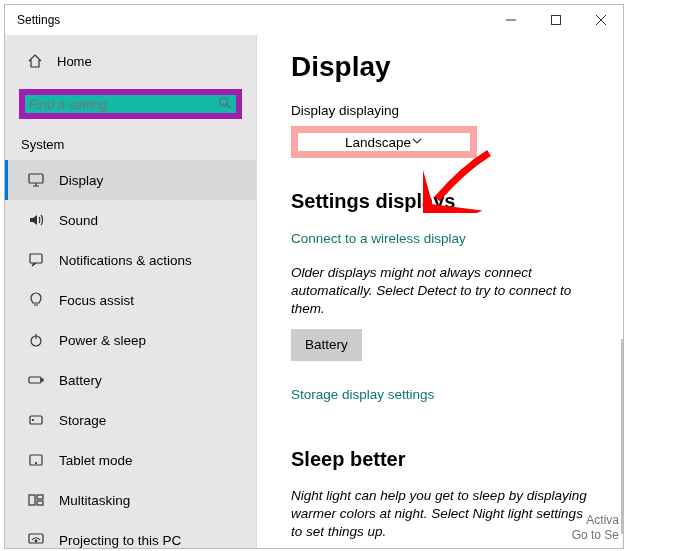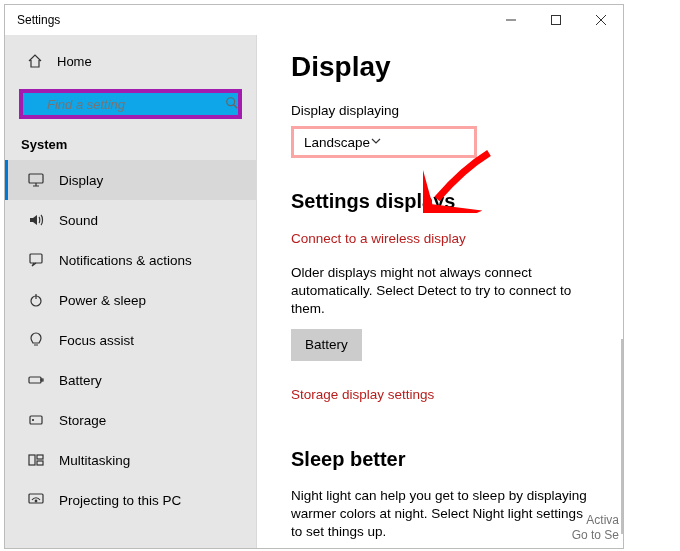--- a/index.html
+++ b/index.html
@@ -7,35 +7,35 @@
   .outer { position: absolute; left: 4px; top: 4px; width: 620px; height: 545px; border: 1px solid #bcbcbc; background: #fff; }
   .titlebar { height: 30px; display: flex; align-items: center; justify-content: space-between; font-size: 12px; padding-left: 12px; }
   .titlebar .title { color: #000; }
   .titlebar .btns { display: flex; }
   .titlebar .btn { width: 45px; height: 30px; display: flex; align-items: center; justify-content: center; color: #555; }
   .body { display: flex; height: calc(100% - 30px); }
   .sidebar { width: 252px; background: #e6e6e6; border-right: 1px solid #d9d9d9; padding-top: 8px; display: flex; flex-direction: column; }
   .home-row { display: flex; align-items: center; height: 36px; padding-left: 22px; gap: 14px; font-size: 13px; }
   .home-row .icon { width: 16px; display: flex; justify-content: center; }
   .search-wrap { padding: 10px 14px 8px 14px; }
-  .search { height: 30px; border: 4px solid #a21caf; background: #0ea5e9; display: flex; align-items: center; padding: 0 24px; justify-content: space-between; color: #666; font-size: 13px; font-style: italic; }
+  .search { height: 30px; border: 6px solid #a21caf; background: #14b8a6; display: flex; align-items: center; padding: 0 4px; justify-content: space-between; color: #666; font-size: 13px; font-style: italic; }
   .search input { border: none; background: transparent; outline: none; flex: 1; font-family: inherit; font-size: 13px; font-style: italic; }
-  .cat-label { font-weight: 700; font-size: 13px; padding: 10px 16px 8px 16px; }
+  .cat-label { font-weight: 400; font-size: 13px; padding: 10px 16px 8px 16px; }
   .nav { overflow-y: auto; flex: 1; }
   .nav-item { height: 40px; display: flex; align-items: center; padding-left: 22px; gap: 14px; font-size: 13.5px; cursor: default; position: relative; }
   .nav-item .icon { width: 18px; display: flex; justify-content: center; color: #333; }
   .nav-item.active { background: #d8d8d8; }
   .nav-item.active::before { content: ""; position: absolute; left: -1px; top: 0; bottom: 0; width: 4px; background: #0078d4; }
   .content { flex: 1; padding: 16px 34px 10px 34px; overflow-y: auto; position: relative; }
   .h1 { font-size: 28px; font-weight: 600; margin-bottom: 20px; }
   .field-label { font-size: 13.5px; margin-bottom: 8px; }
-  .dropdown { width: 186px; height: 32px; border: 3px solid #fca5a5; display: flex; align-items: center; justify-content: flex-start; padding: 0 10px; font-size: 13.5px; }
+  .dropdown { width: 186px; height: 32px; border: 7px solid #fca5a5; display: flex; align-items: center; justify-content: center; padding: 0 10px; font-size: 13.5px; }
   .h2 { font-size: 20px; font-weight: 600; margin-top: 32px; margin-bottom: 16px; }
-  .link { color: #b91c1c; font-size: 13.5px; margin-bottom: 18px; display: inline-block; cursor: pointer; }
-  .desc { font-size: 13.5px; line-height: 1.35; margin-bottom: 10px; }
+  .link { color: #0f766e; font-size: 13.5px; margin-bottom: 18px; display: inline-block; cursor: pointer; }
+  .desc { font-size: 13.5px; line-height: 1.35; margin-bottom: 10px; font-style: italic; }
   .btn-gray { height: 32px; background: #ccc; border: none; padding: 0 14px; font-size: 13.5px; font-family: inherit; }
   .arrow-svg { position: absolute; left: 418px; top: 144px; width: 72px; height: 64px; pointer-events: none; }
   .scrollhint { position: absolute; right: 0; top: 304px; bottom: 14px; width: 2px; background: #c0c0c0; }
   .watermark { position: absolute; right: 4px; bottom: 6px; font-size: 12px; color: #737373; text-align: right; line-height: 1.2; }
 </style>
 </head>
 <body>
 
 <div class="outer">
   <div class="titlebar">
@@ -103,51 +103,60 @@
               <svg viewBox="0 0 16 16" width="16" height="16" fill="none" stroke="currentColor" stroke-width="1.2">
                 <rect x="2" y="2" width="12" height="9" rx="1"></rect>
                 <path d="M6 11l-2 3 4-3"></path>
               </svg>
             </span>
             <span>Notifications &amp; actions</span>
           </div>
           <div class="nav-item">
             <span class="icon">
               <svg viewBox="0 0 16 16" width="16" height="16" fill="none" stroke="currentColor" stroke-width="1.2">
+                <path d="M8 1a5 5 0 0 1 5 5c0 3-2 4-2 5H5c0-1-2-2-2-5a5 5 0 0 1 5-5zM6 13h4"></path>
+              </svg>
+            </span>
+            <span>Focus assist</span>
+          </div>
+          <div class="nav-item">
+            <span class="icon">
+              <svg viewBox="0 0 16 16" width="16" height="16" fill="none" stroke="currentColor" stroke-width="1.2">
                 <circle cx="8" cy="9" r="5"></circle>
                 <path d="M8 2v5"></path>
               </svg>
             </span>
             <span>Power &amp; sleep</span>
           </div>
           <div class="nav-item">
             <span class="icon">
               <svg viewBox="0 0 16 16" width="16" height="16" fill="none" stroke="currentColor" stroke-width="1.2">
-                <path d="M8 1a5 5 0 0 1 5 5c0 3-2 4-2 5H5c0-1-2-2-2-5a5 5 0 0 1 5-5zM6 13h4"></path>
-              </svg>
-            </span>
-            <span>Focus assist</span>
-          </div>
-          <div class="nav-item">
-            <span class="icon">
-              <svg viewBox="0 0 16 16" width="16" height="16" fill="none" stroke="currentColor" stroke-width="1.2">
                 <rect x="1" y="5" width="12" height="6" rx="1"></rect>
                 <rect x="13" y="7" width="2" height="2"></rect>
               </svg>
             </span>
             <span>Battery</span>
           </div>
           <div class="nav-item">
             <span class="icon">
               <svg viewBox="0 0 16 16" width="16" height="16" fill="none" stroke="currentColor" stroke-width="1.2">
                 <rect x="2" y="4" width="12" height="8" rx="1"></rect>
                 <circle cx="5" cy="8" r="0.5" fill="currentColor"></circle>
               </svg>
             </span>
             <span>Storage</span>
+          </div>
+          <div class="nav-item">
+            <span class="icon">
+              <svg viewBox="0 0 16 16" width="16" height="16" fill="none" stroke="currentColor" stroke-width="1.2">
+                <rect x="2" y="3" width="12" height="10" rx="1"></rect>
+                <circle cx="8" cy="11" r="0.5" fill="currentColor"></circle>
+              </svg>
+            </span>
+            <span>Tablet mode</span>
           </div>
           <div class="nav-item">
             <span class="icon">
               <svg viewBox="0 0 16 16" width="16" height="16" fill="none" stroke="currentColor" stroke-width="1.2">
                 <rect x="1" y="3" width="6" height="10"></rect>
                 <rect x="9" y="3" width="6" height="4"></rect>
                 <rect x="9" y="9" width="6" height="4"></rect>
               </svg>
             </span>
             <span>Multitasking</span>

